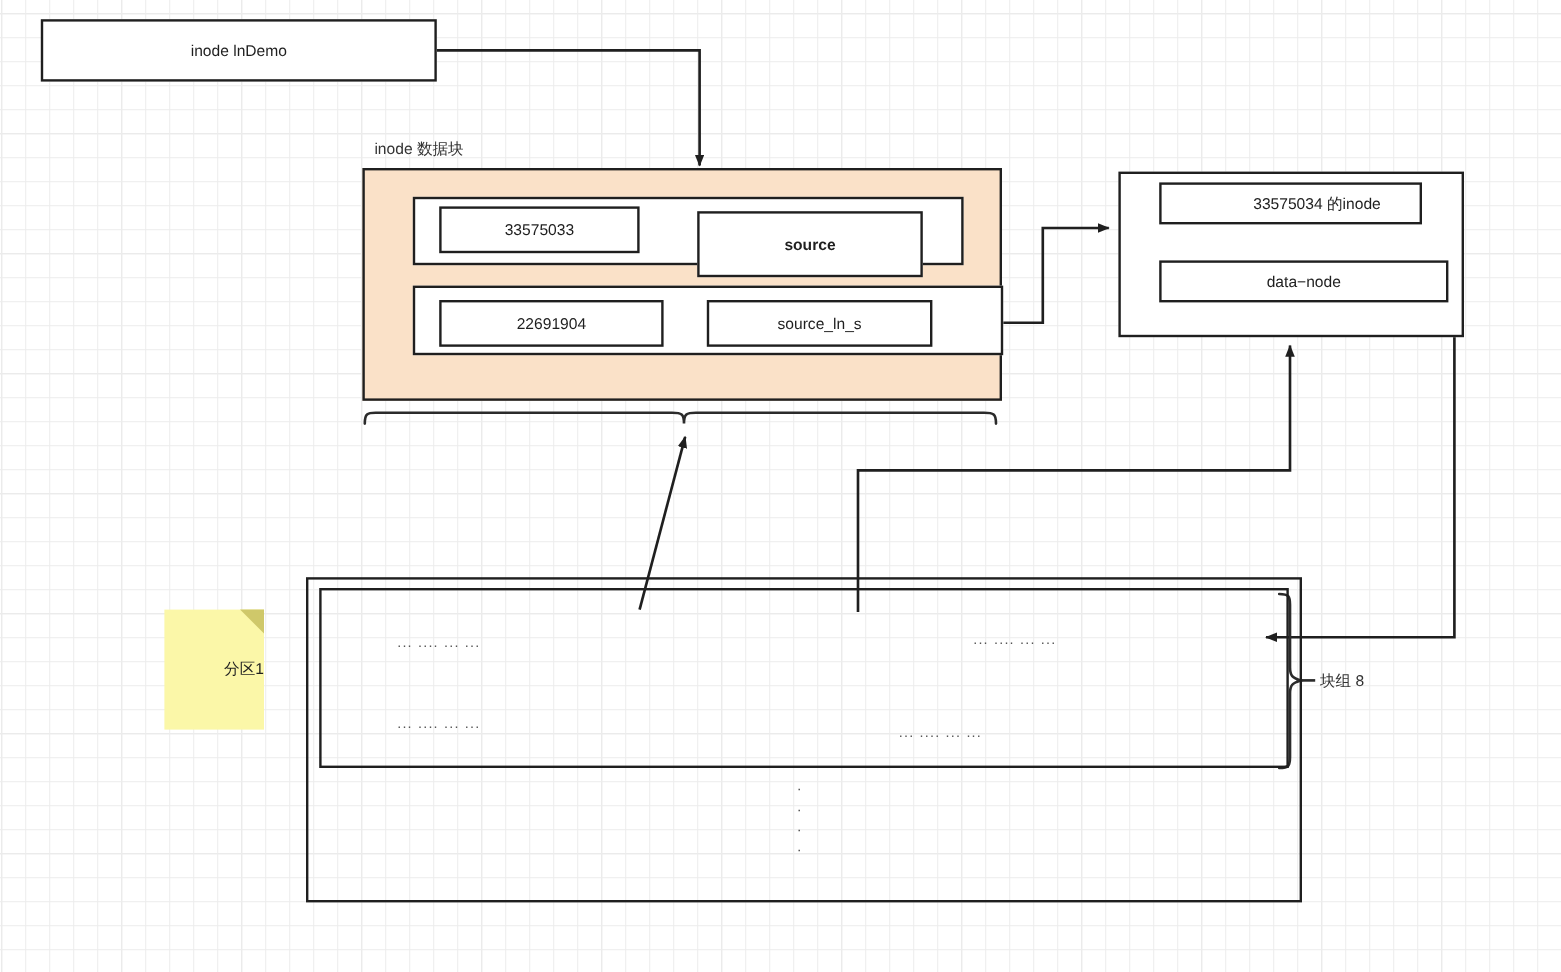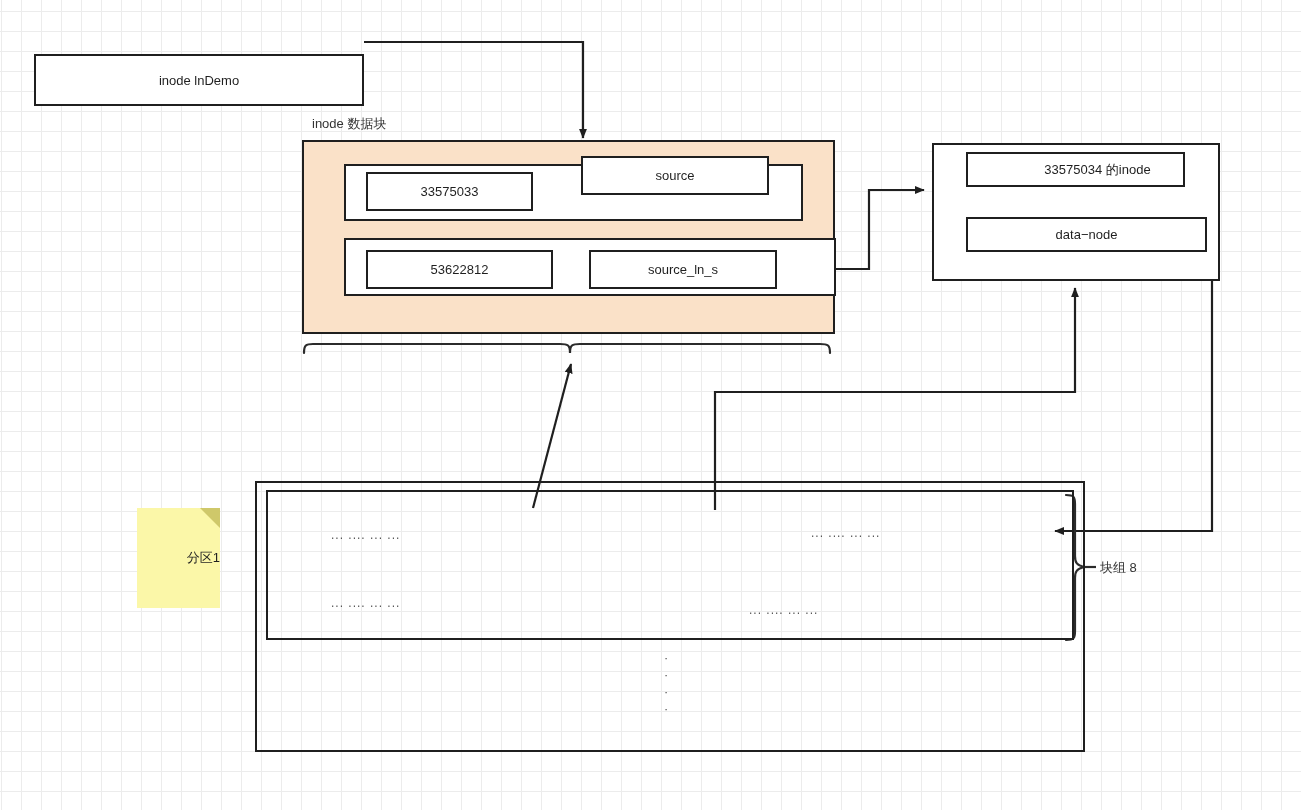--- a/index.html
+++ b/index.html
@@ -93,39 +93,39 @@
   <path d="M1182,234 L1212,234 L1212,531 L1055,531" fill="none" stroke="#1f1f1f" stroke-width="2.2" marker-end="url(#arrow)"></path>
 
   <path d="M1066,495
            C1074,495 1075,497 1075,504
            L1075,556 C1075,563 1077,565 1084,567
            C1077,569 1075,571 1075,578
            L1075,631 C1075,638 1074,640 1066,640" fill="none" stroke="#2b2b2b" stroke-width="2.2" stroke-linecap="round"></path>
   <path d="M1084,567 L1096,567" fill="none" stroke="#2b2b2b" stroke-width="2.2"></path>
 </svg>
 
-<div class="node wbox" style="left:34px;top:16px;width:330px;height:52px;margin-top:38px;">
+<div class="node wbox" style="left:34px;top:16px;width:330px;height:52px;">
   <span>inode lnDemo</span>
 </div>
 
 <div class="plainlabel" style="left:312px;top:115px;">inode 数据块</div>
 
 <div class="node orange-block" style="left:302px;top:140px;width:533px;height:194px;"></div>
 
 <div class="node wbox" style="left:344px;top:164px;width:459px;height:57px;"></div>
 <div class="node wbox" style="left:366px;top:172px;width:167px;height:39px;">
   <span>33575033</span>
 </div>
-<div class="node wbox" style="left:581px;top:156px;width:188px;height:39px;">
+<div class="node wbox" style="left:581px;top:176px;width:188px;height:55px;font-weight:bold;">
   <span>source</span>
 </div>
 
 <div class="node wbox" style="left:344px;top:238px;width:492px;height:58px;"></div>
 <div class="node wbox" style="left:366px;top:250px;width:187px;height:39px;">
-  <span>53622812</span>
+  <span>22691904</span>
 </div>
 <div class="node wbox" style="left:589px;top:250px;width:188px;height:39px;">
   <span>source_ln_s</span>
 </div>
 
 <div class="node wbox" style="left:932px;top:143px;width:288px;height:138px;"></div>
 <div class="node wbox" style="left:966px;top:152px;width:219px;height:35px;padding-left:44px;">
   <span>33575034 的inode</span>
 </div>
 <div class="node wbox" style="left:966px;top:217px;width:241px;height:35px;">

